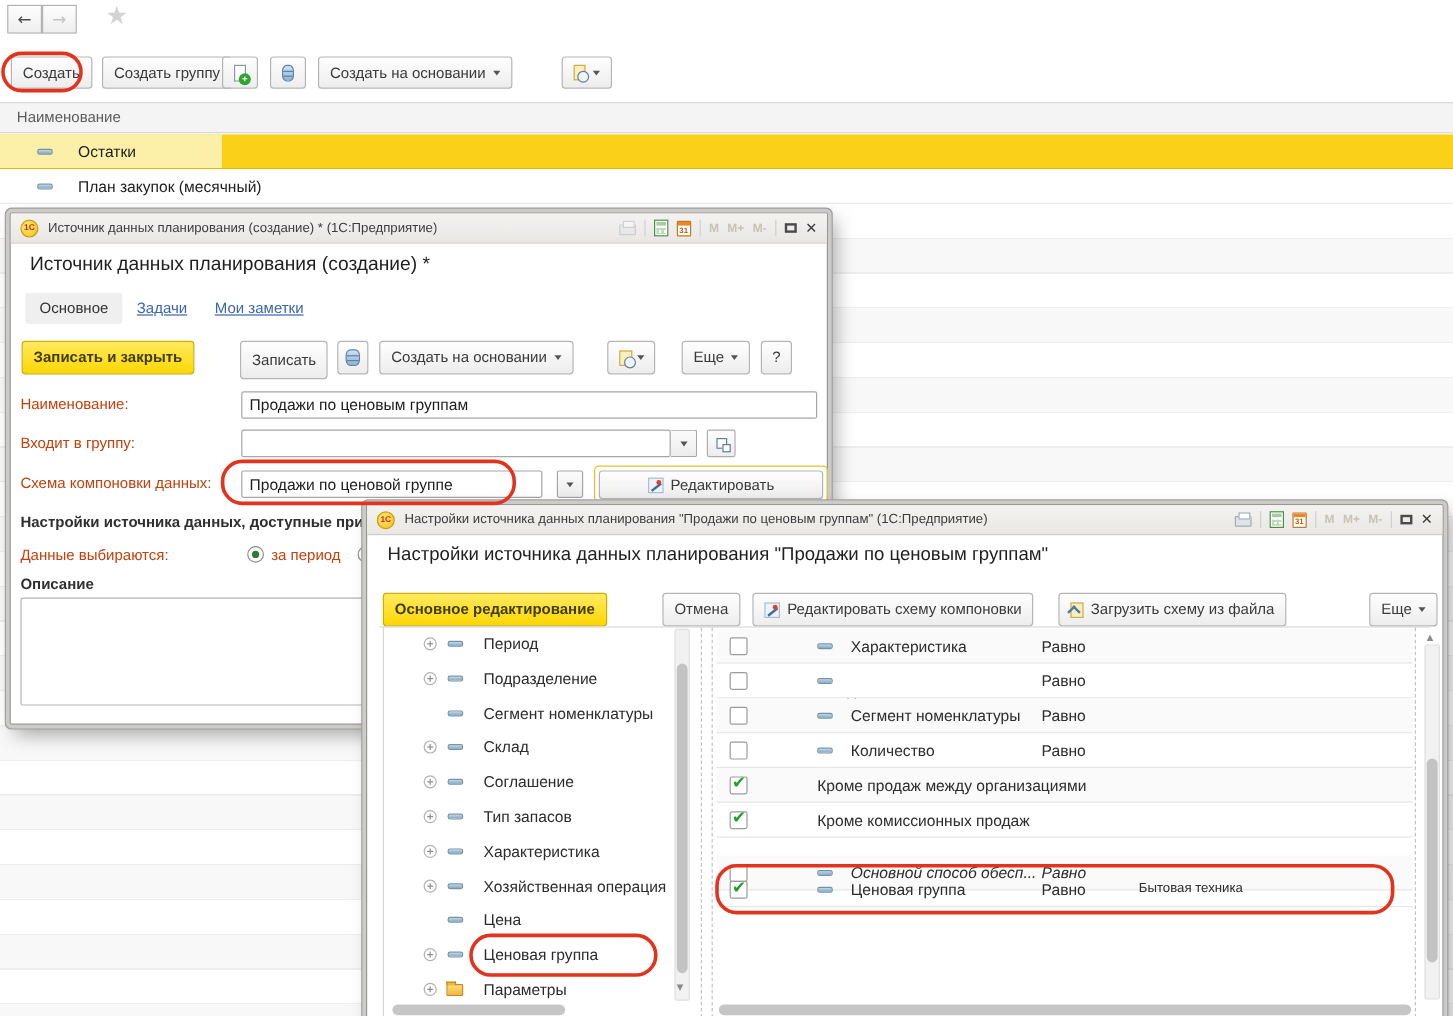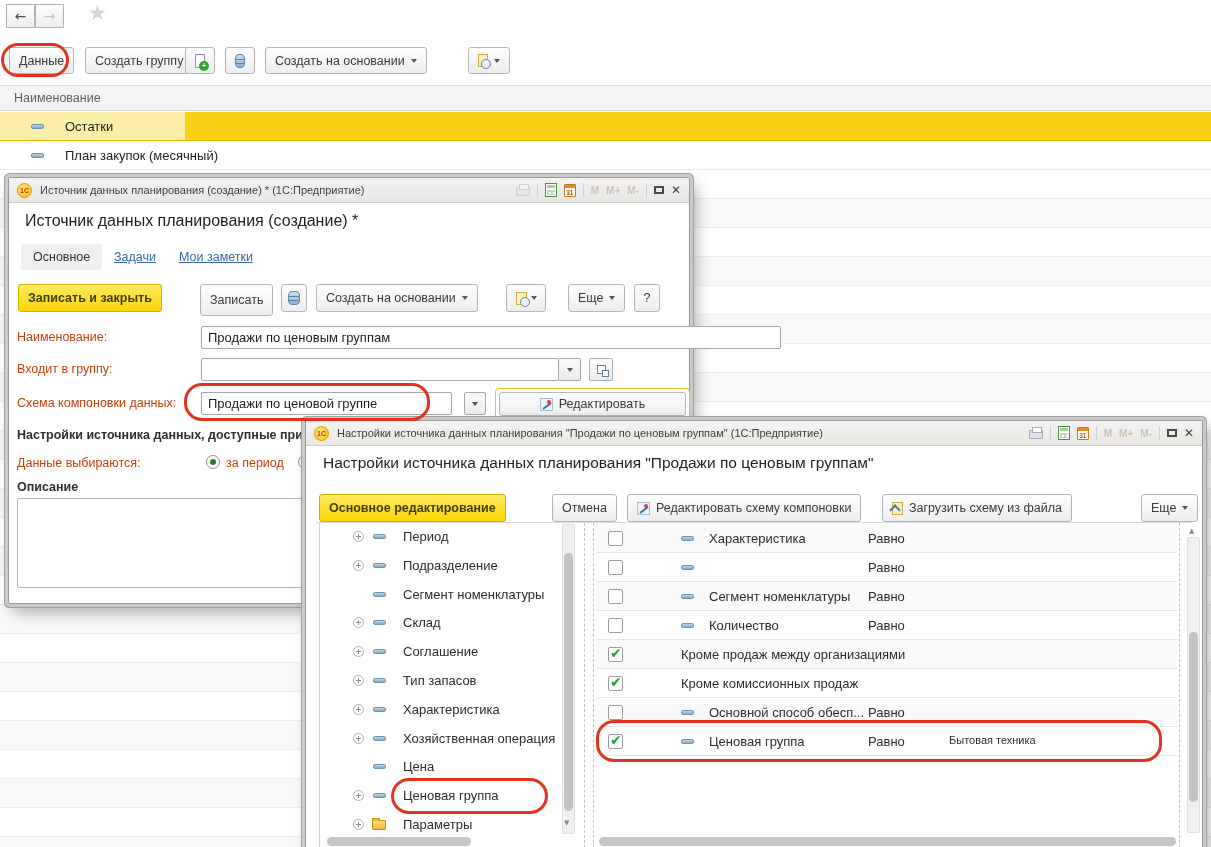--- a/index.html
+++ b/index.html
@@ -129,21 +129,21 @@
 <div class="canvas">
 
   <div class="navbtn" style="left:6px;">
     <span class="glyph" style="color:#4f4f4f;">←</span>
   </div>
   <div class="navbtn" style="left:35px;">
     <span class="glyph" style="color:#c4c4c4;">→</span>
   </div>
   <span class="star glyph">★</span>
 
-  <button class="btn" style="left:9px;top:47px;">Данные</button>
+  <button class="btn" style="left:9px;top:47px;">Создать</button>
   <button class="btn" style="left:85px;top:47px;">Создать группу</button>
   <button class="btn" style="left:185px;top:47px;width:30px;">
     <span class="docplus"></span>
   </button>
   <button class="btn" style="left:225px;top:47px;width:30px;">
     <span class="stackico"></span>
   </button>
   <button class="btn" style="left:265px;top:47px;">
     <span>Создать на основании</span>
     <span class="tri"></span>
@@ -210,21 +210,21 @@
       <span class="docclock"></span>
       <span class="tri"></span>
     </button>
     <button class="btn" style="left:559px;top:106px;height:28px;">
       <span>Еще</span>
       <span class="tri"></span>
     </button>
     <button class="btn" style="left:625px;top:106px;height:28px;width:26px;padding:0;">?</button>
 
     <span class="flabel" style="left:8px;top:152px;">Наименование:</span>
-    <input class="field" style="left: 192px; top: 148px; width: 580px;" value="Продажи по ценовым группам">
+    <input class="field" style="left: 192px; top: 148px; width: 480px;" value="Продажи по ценовым группам">
 
     <span class="flabel" style="left:8px;top:184px;">Входит в группу:</span>
     <input class="field" style="left: 192px; top: 180px; width: 358px;" value="">
     <span class="field-dd" style="left:550px;top:180px;">
         <span class="tri"></span>
       </span>
     <span class="mini-btn" style="left:580px;top:180px;">
         <span class="openg"></span>
       </span>
 
@@ -385,21 +385,21 @@
             <span class="chk glyph">✔</span>
           </span>
           <span class="cname" style="left: 84px;">Кроме продаж между организациями</span>
         </div>
         <div class="cond-row" style="top: 248px;">
           <span class="cb">
             <span class="chk glyph">✔</span>
           </span>
           <span class="cname" style="left: 84px;">Кроме комиссионных продаж</span>
         </div>
-        <div class="cond-row alt" style="top: 277px;">
+        <div class="cond-row alt" style="top: 292px; font-style: italic;">
           <span class="cb"></span>
           <span class="dash"></span>
           <span class="cname" style="left: 112px;">Основной способ обесп...</span>
           <span class="ccond">Равно</span>
         </div>
         <div class="cond-row" style="top: 306px;">
           <span class="cb">
             <span class="chk glyph">✔</span>
           </span>
           <span class="dash"></span>

